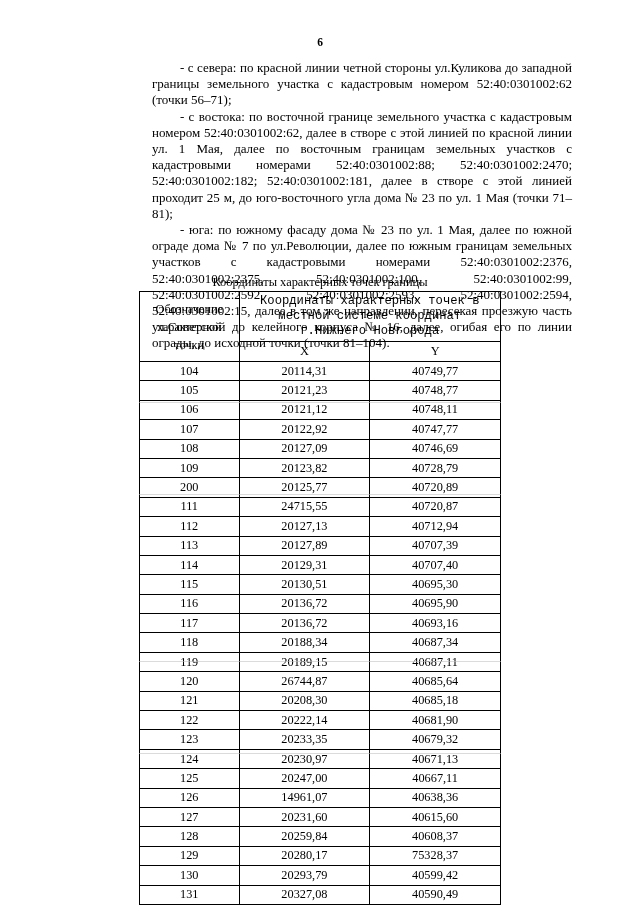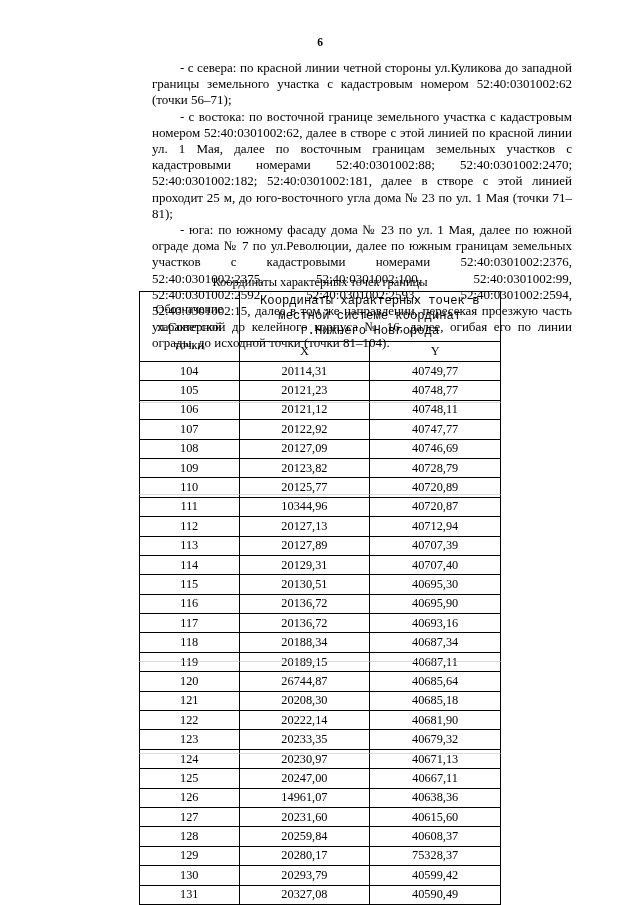--- a/index.html
+++ b/index.html
@@ -155,27 +155,27 @@
           <td class="c-num">108</td>
           <td class="c-x">20127,09</td>
           <td class="c-y">40746,69</td>
         </tr>
         <tr>
           <td class="c-num">109</td>
           <td class="c-x">20123,82</td>
           <td class="c-y">40728,79</td>
         </tr>
         <tr>
-          <td class="c-num">110</td>
+          <td class="c-num">200</td>
           <td class="c-x">20125,77</td>
           <td class="c-y">40720,89</td>
         </tr>
         <tr>
           <td class="c-num">111</td>
-          <td class="c-x">10344,96</td>
+          <td class="c-x">24715,55</td>
           <td class="c-y">40720,87</td>
         </tr>
         <tr>
           <td class="c-num">112</td>
           <td class="c-x">20127,13</td>
           <td class="c-y">40712,94</td>
         </tr>
         <tr>
           <td class="c-num">113</td>
           <td class="c-x">20127,89</td>

